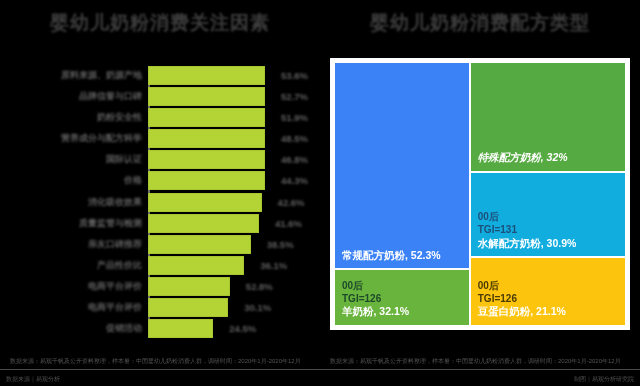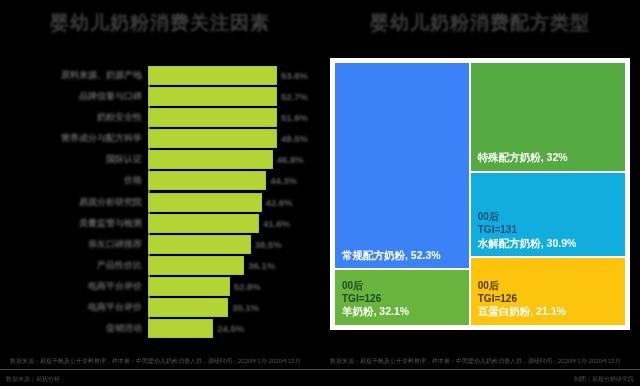--- a/index.html
+++ b/index.html
@@ -52,21 +52,21 @@
     font-weight:bold;
     filter:blur(0.85px);
     margin-left:37px;
   }
   .bar-fill{
     height:19px;
     background:#b4d334;
     box-shadow:0 0 0 0.5px #9cba2a inset;
   }
   .bar-val{
-    margin-left:4px;
+    margin-left:16px;
     color:#5e5e5e;
     font-size:9.5px;
     font-weight:bold;
     white-space:nowrap;
     filter:blur(0.85px);
   }
 
   
   #treemap-frame{
     position:absolute;
@@ -155,21 +155,21 @@
         <div class="bar-cat">国际认证</div>
         <div class="bar-fill" style="width: 124.8px; background: rgb(180, 211, 52);"></div>
         <div class="bar-val">46.8%</div>
       </div>
       <div class="bar-row">
         <div class="bar-cat">价格</div>
         <div class="bar-fill" style="width: 118.133px; background: rgb(180, 211, 52);"></div>
         <div class="bar-val">44.3%</div>
       </div>
       <div class="bar-row">
-        <div class="bar-cat">易观分析研究院</div>
+        <div class="bar-cat">消化吸收效果</div>
         <div class="bar-fill" style="width: 113.6px; background: rgb(180, 211, 52);"></div>
         <div class="bar-val">42.6%</div>
       </div>
       <div class="bar-row">
         <div class="bar-cat">质量监管与检测</div>
         <div class="bar-fill" style="width: 110.933px; background: rgb(180, 211, 52);"></div>
         <div class="bar-val">41.6%</div>
       </div>
       <div class="bar-row">
         <div class="bar-cat">亲友口碑推荐</div>
@@ -208,21 +208,21 @@
 
   <div id="treemap-frame">
     <div id="treemap">
         <div class="tm-cell" style="left: 0%; top: 0%; width: 46.5%; height: 78.5%; background: #3b82f6;">
           <div class="tm-inner">
             <div class="tm-label" style="color: rgb(255, 255, 255);">常规配方奶粉, 52.3%</div>
           </div>
         </div>
         <div class="tm-cell" style="left: 46.5%; top: 0%; width: 53.5%; height: 41.5%; background: rgb(85, 170, 65);">
           <div class="tm-inner">
-            <div class="tm-label" style="color: rgb(255, 255, 255);">特殊配方奶粉, 32%</div>
+            <div class="tm-label" style="color: rgb(255, 255, 255); font-style: italic;">特殊配方奶粉, 32%</div>
           </div>
         </div>
         <div class="tm-cell" style="left: 46.5%; top: 41.5%; width: 53.5%; height: 32.5%; background: rgb(18, 173, 223);">
           <div class="tm-inner">
             <div class="tm-gen" style="color: rgb(28, 79, 122);">00后</div>
             <div class="tm-tgi" style="color: rgb(28, 79, 122);">TGI=131</div>
             <div class="tm-label" style="color: rgb(255, 255, 255);">水解配方奶粉, 30.9%</div>
           </div>
         </div>
         <div class="tm-cell" style="left: 0%; top: 78.5%; width: 46.5%; height: 21.5%; background: rgb(105, 180, 61);">

